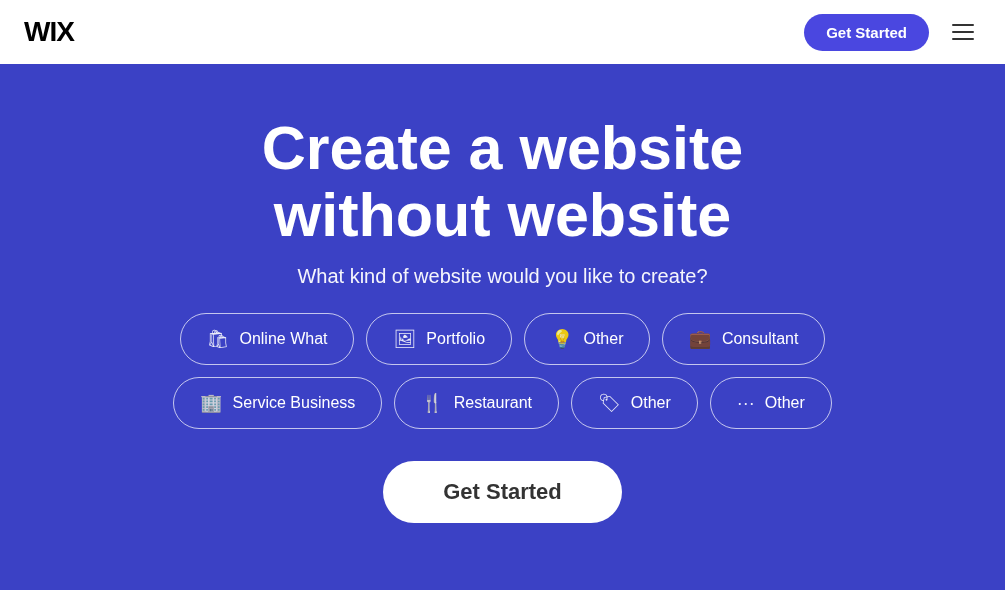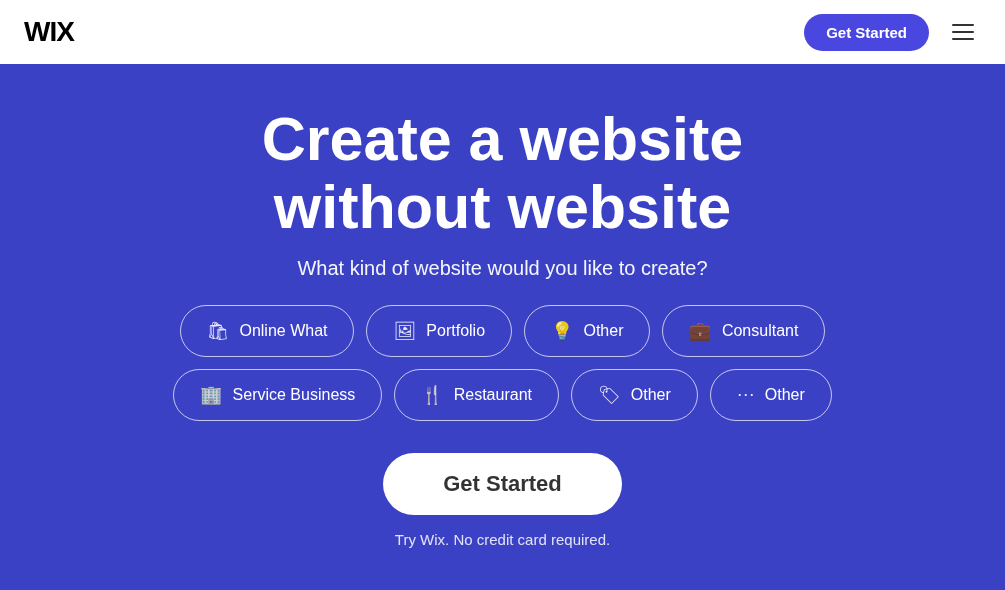--- a/index.html
+++ b/index.html
@@ -206,15 +206,14 @@
           <span>Other</span>
         </button>
         <button class="category-btn">
           <span class="category-icon">···</span>
           <span>Other</span>
         </button>
       </div>
   </div>
 
   <button class="get-started-main">Get Started</button>
-  <p class="no-credit-card">Try Wix. No credit card required.</p>
 
 </section>
 
 </body></html>

